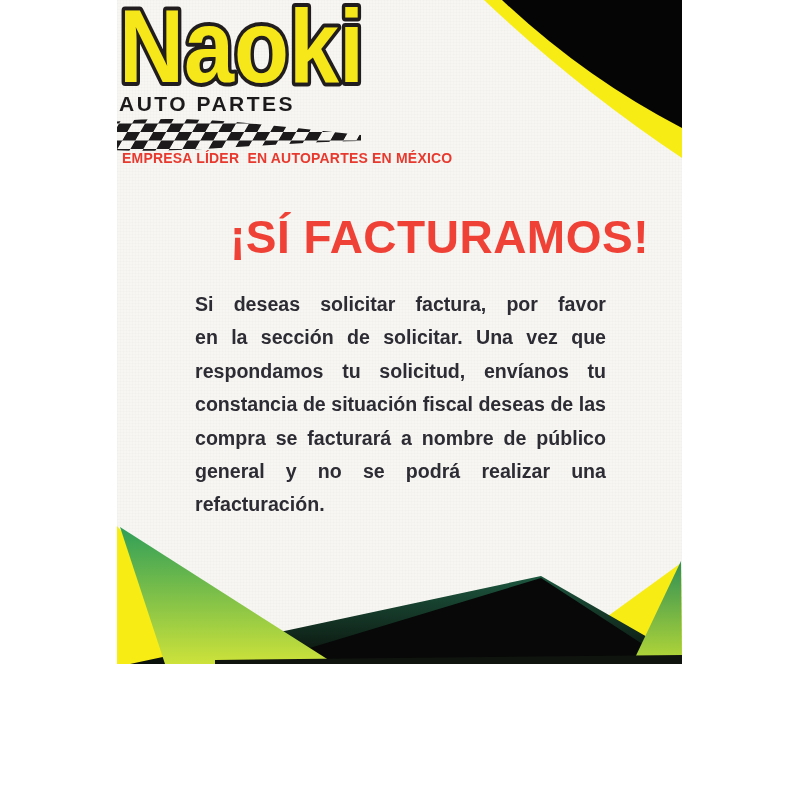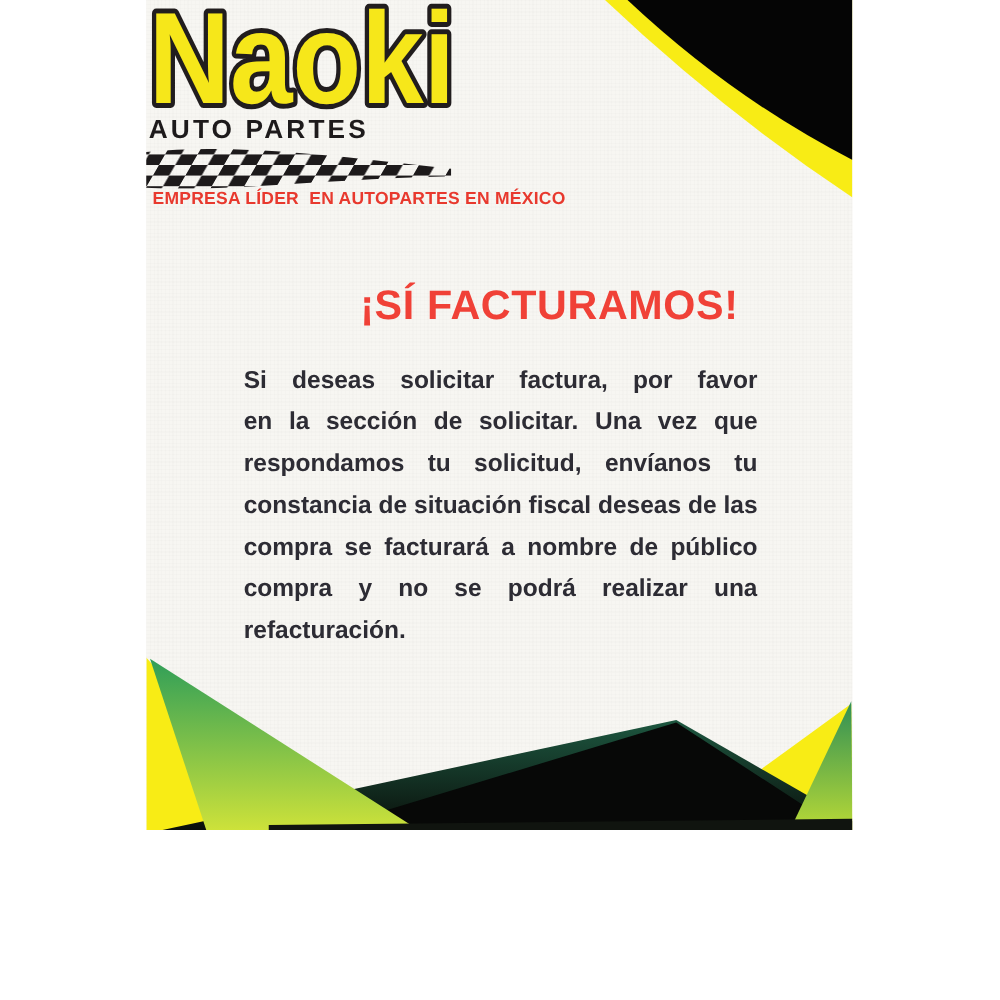--- a/index.html
+++ b/index.html
@@ -23,22 +23,22 @@
     white-space:nowrap;
     margin-top:16px;
   }
   .flag-svg{position:absolute;left:-6px;top:115px;width:252px;height:36px;}
   .tagline{
     position:absolute;left:5px;top:150px;
     font-size:14px;font-weight:bold;color:#e8392e;letter-spacing:0.2px;
     white-space:pre;
   }
   .page-title{
-    position:absolute;left:0;top:225px;width:100%;
-    text-align:center;font-size:33px;font-weight:bold;color:#f04137;
+    position:absolute;left:0;top:210px;width:100%;
+    text-align:center;font-size:46px;font-weight:bold;color:#f04137;
     letter-spacing:0.5px;white-space:nowrap;padding-left:40px;
   }
   .body-paragraph{
     position:absolute;left:78px;top:288px;width:411px;
     font-size:19.6px;font-weight:bold;color:#2d2c34;
   }
   .body-line{
     height:33.4px;line-height:33.4px;
     text-align:justify;text-align-last:justify;
     white-space:normal;overflow:hidden;
@@ -80,21 +80,21 @@
   <div class="tagline">EMPRESA LÍDER  EN AUTOPARTES EN MÉXICO</div>
 
   <div class="page-title">¡SÍ FACTURAMOS!</div>
 
   <div class="body-paragraph">
     <div class="body-line">Si deseas solicitar factura, por favor indícalo</div>
     <div class="body-line">en la sección de solicitar. Una vez que</div>
     <div class="body-line">respondamos tu solicitud, envíanos tu</div>
     <div class="body-line">constancia de situación fiscal deseas de las</div>
     <div class="body-line">compra se facturará a nombre de público en</div>
-    <div class="body-line">compra y no se podrá realizar una</div>
+    <div class="body-line">general y no se podrá realizar una</div>
     <div class="body-line last">refacturación.</div>
   </div>
 
   <svg class="bottom-svg" viewBox="0 0 565 150" aria-hidden="true">
     <defs>
       <linearGradient id="gL" x1="0" y1="0" x2="0" y2="1">
         <stop offset="0" stop-color="#2f9e58"></stop>
         <stop offset="1" stop-color="#cde23a"></stop>
       </linearGradient>
       <linearGradient id="gR" x1="0" y1="0" x2="0" y2="1">

